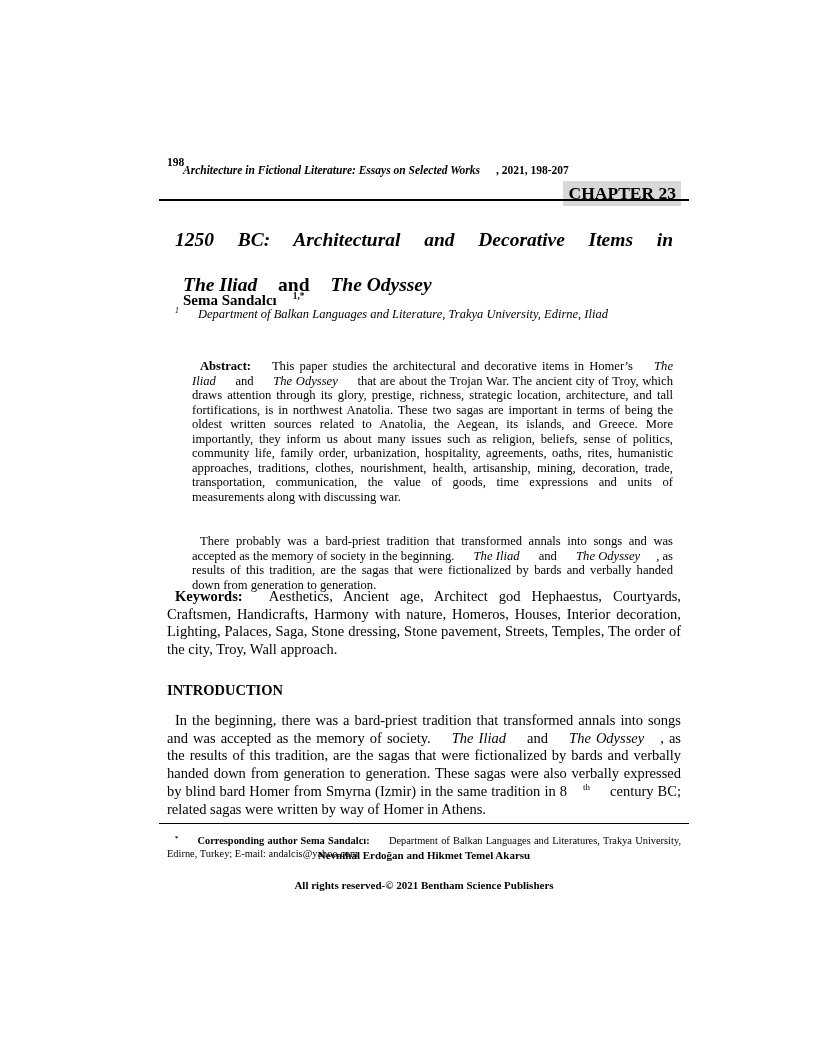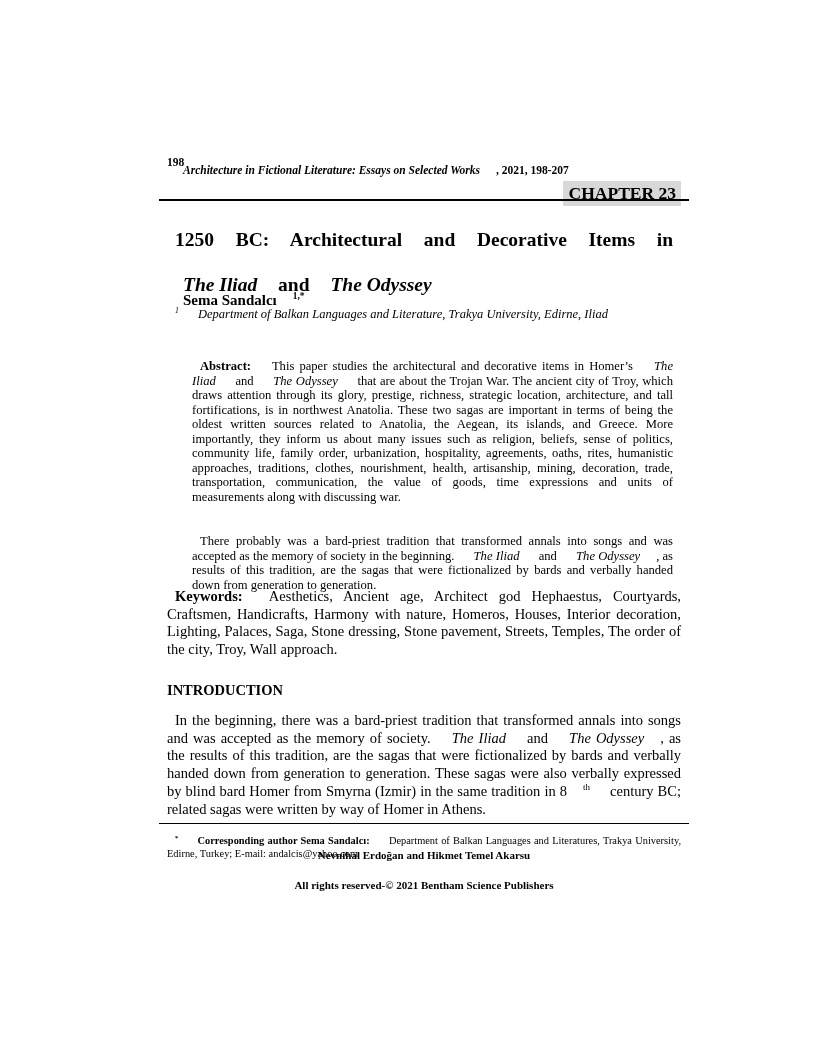--- a/index.html
+++ b/index.html
@@ -27,21 +27,21 @@
   .chapter-badge {
     display: inline-block;
     font-size: 17.5px;
     line-height: 21px;
     font-weight: bold;
     padding: 2px 5px 2px 6px;
   }
   .header-rule { top: 183px; border-top: 2.4px solid #000; height: 0; }
 
   .chapter-title { top: 193px; font-size: 19.5px; line-height: 29px; font-weight: bold; }
-  .title-line1 { text-align: justify; text-align-last: justify; }
+  .title-line1 { text-align: justify; text-align-last: justify; font-style: italic; }
 
   .author-line { top: 268px; font-size: 15px; line-height: 17px; font-weight: bold; margin-left: 8px; }
   .affiliation { top: 283px; font-size: 12.5px; line-height: 15px; }
 
   .abstract-block {
     top: 327px;
     padding-left: 25px;
     padding-right: 8px;
     font-size: 12.6px;
     line-height: 14.5px;

